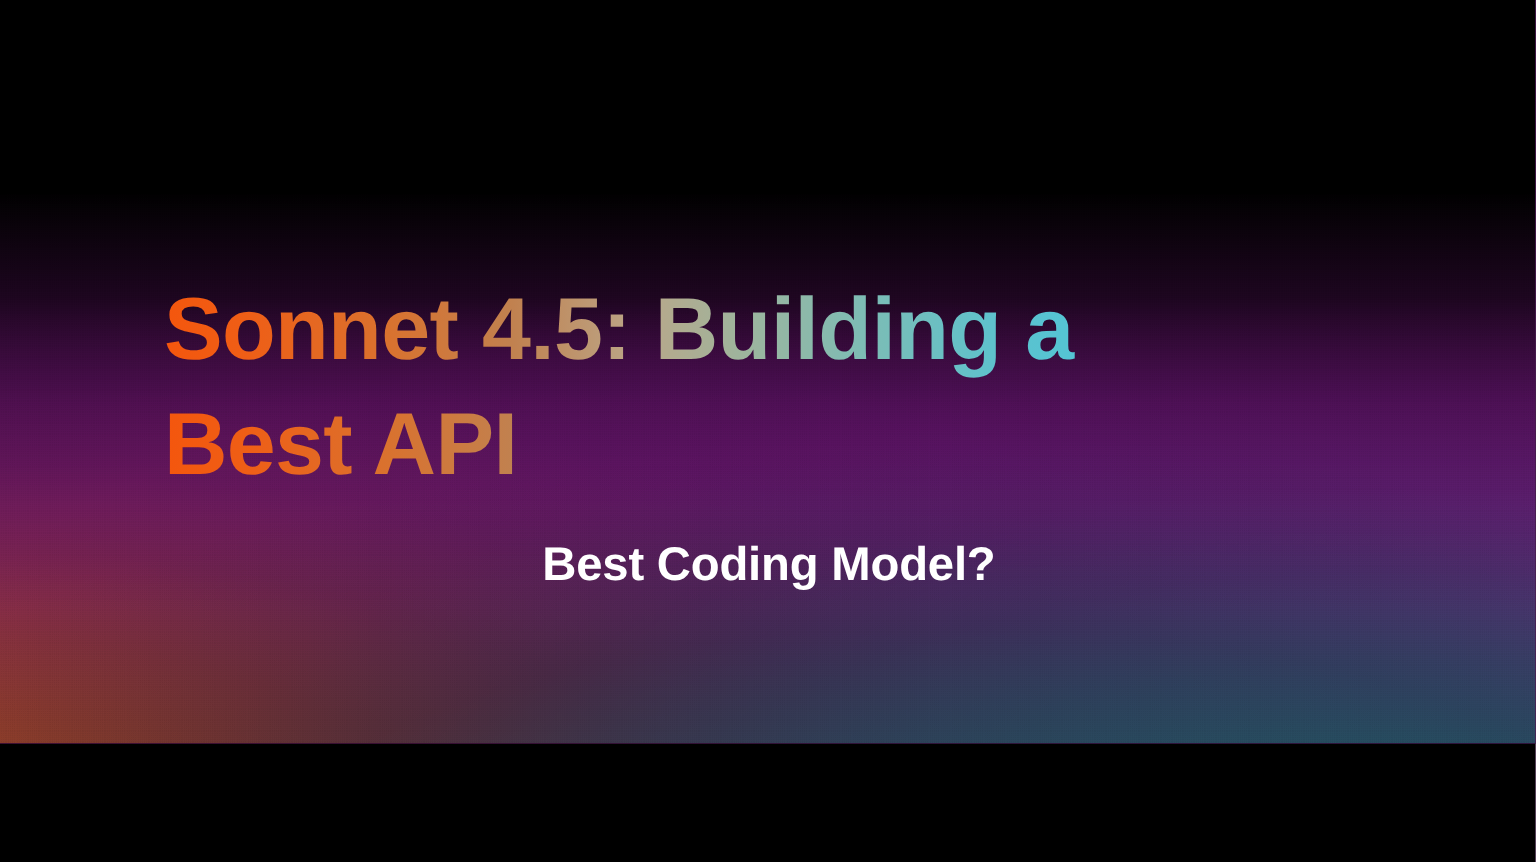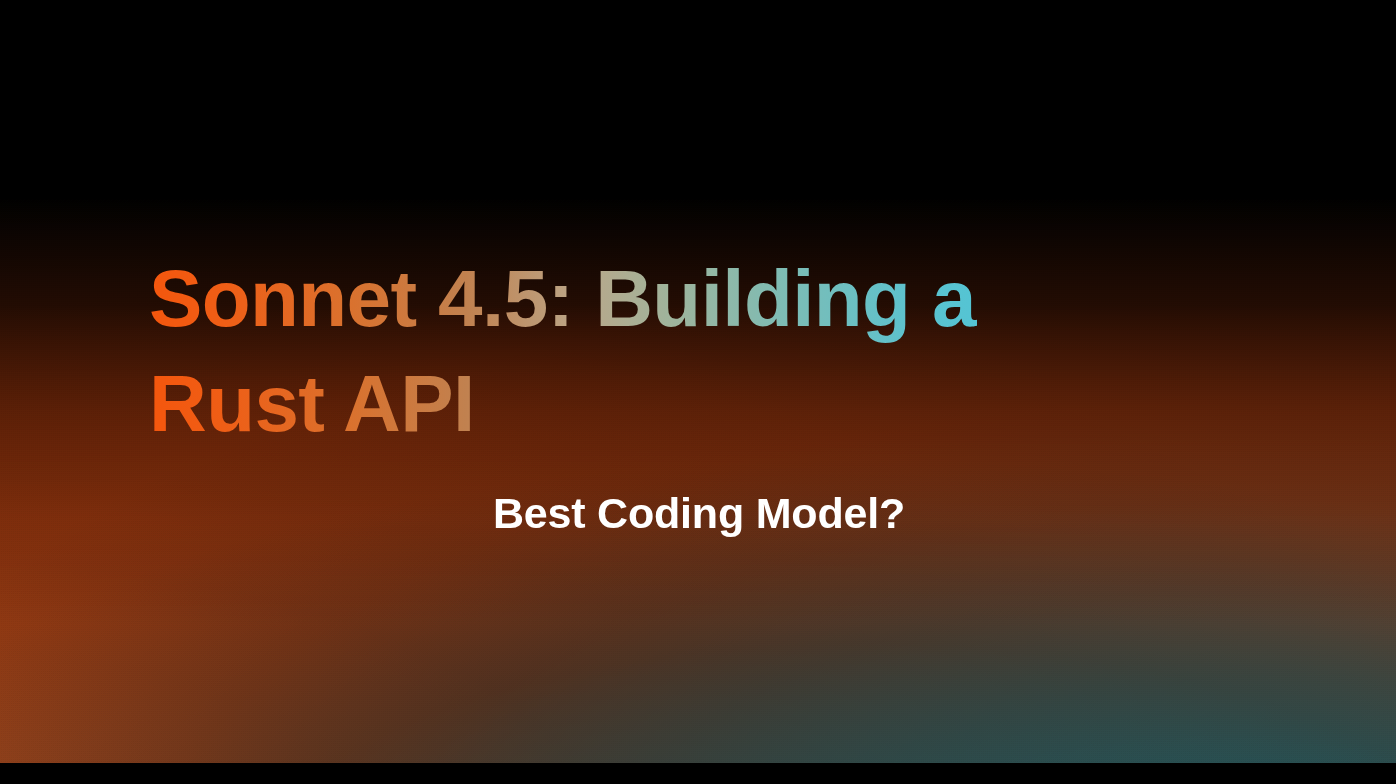--- a/index.html
+++ b/index.html
@@ -4,23 +4,23 @@
 <style>
   html, body {
     margin: 0;
     padding: 0;
     background: #000000;
   }
 
   #card {
     position: relative;
     width: 1396px;
-    height: 763px;
+    height: 676px;
     overflow: hidden;
-    background: #c2410c;
+    background: #a21caf;
     font-family: "Liberation Sans", sans-serif;
     -webkit-font-smoothing: antialiased;
   }
 
   
   .bg-layer {
     position: absolute;
     inset: 0;
     pointer-events: none;
   }
@@ -144,19 +144,19 @@
   <div class="bg-layer" id="glow-orange"></div>
   <div class="bg-layer" id="glow-teal"></div>
   <div class="bg-layer" id="glow-teal-soft"></div>
   <div class="bg-layer" id="vignette-top"></div>
   <div class="bg-layer" id="grain"></div>
 
   <div id="content">
 
     <h1 id="title">
       <span class="title-line">Sonnet 4.5: Building a</span>
-      <span class="title-line">Rust API</span>
+      <span class="title-line">Best API</span>
     </h1>
 
     <p id="subtitle">Best Coding Model?</p>
 
   </div>
 </div>
 
 </body></html>

